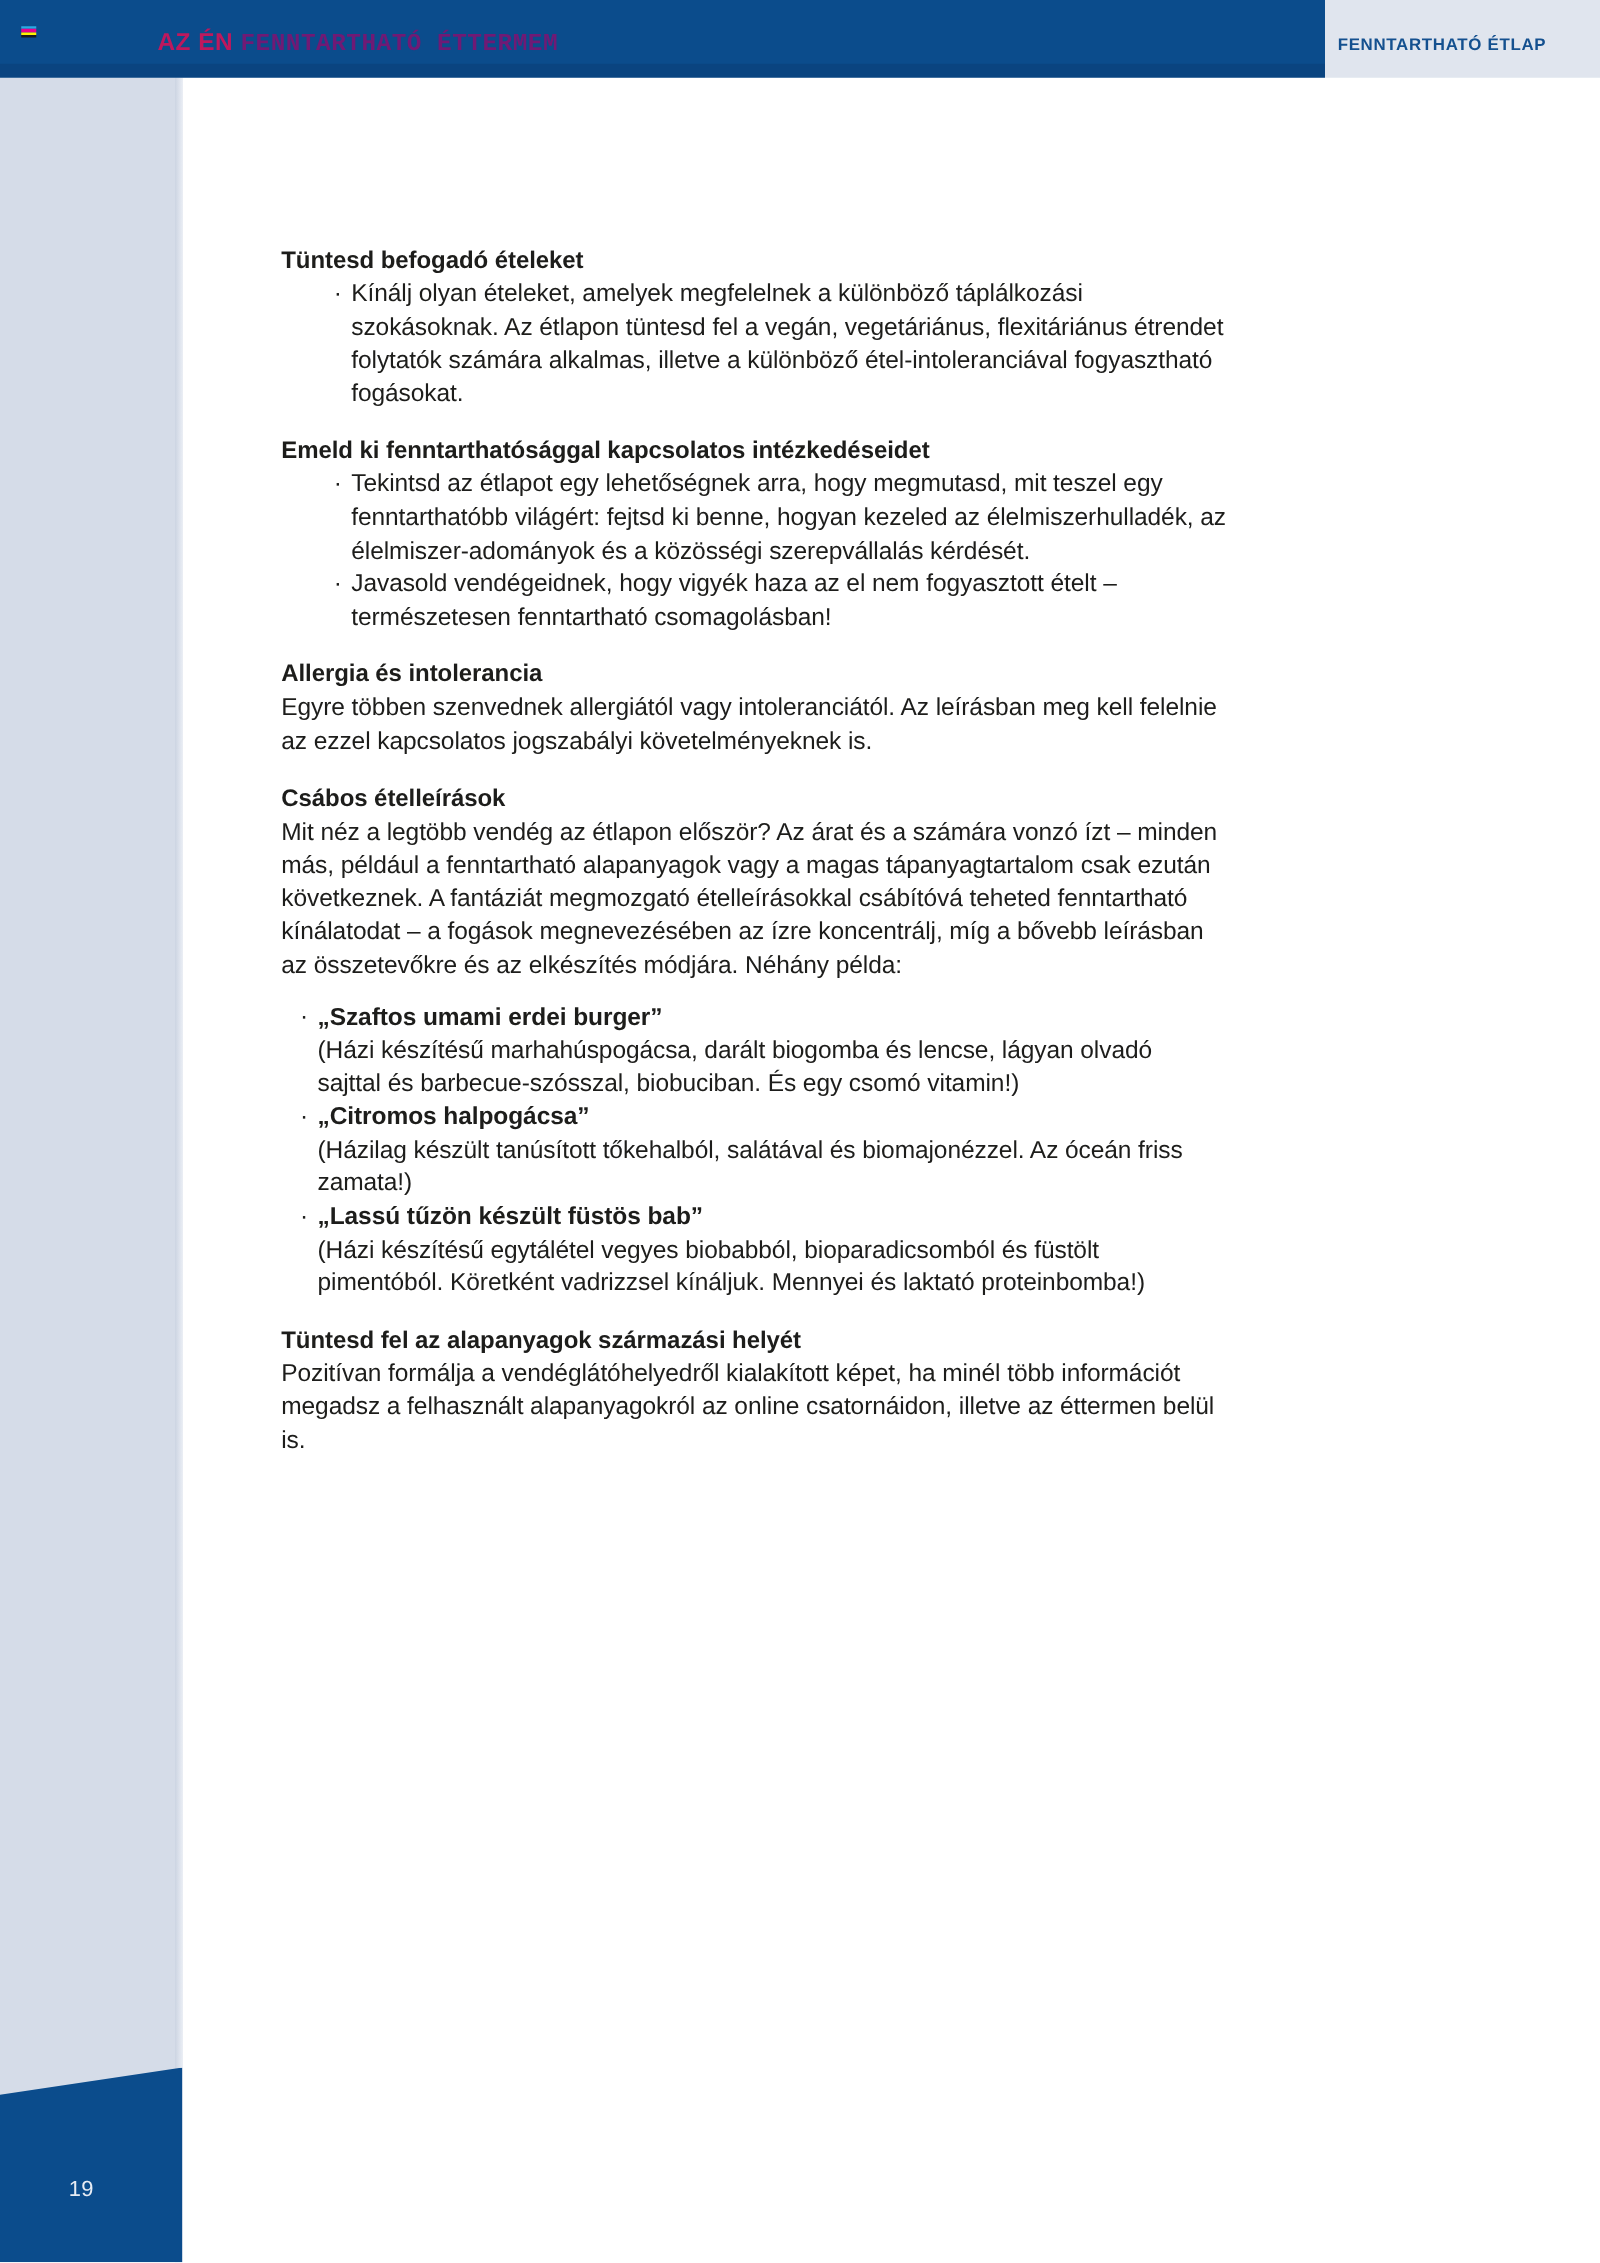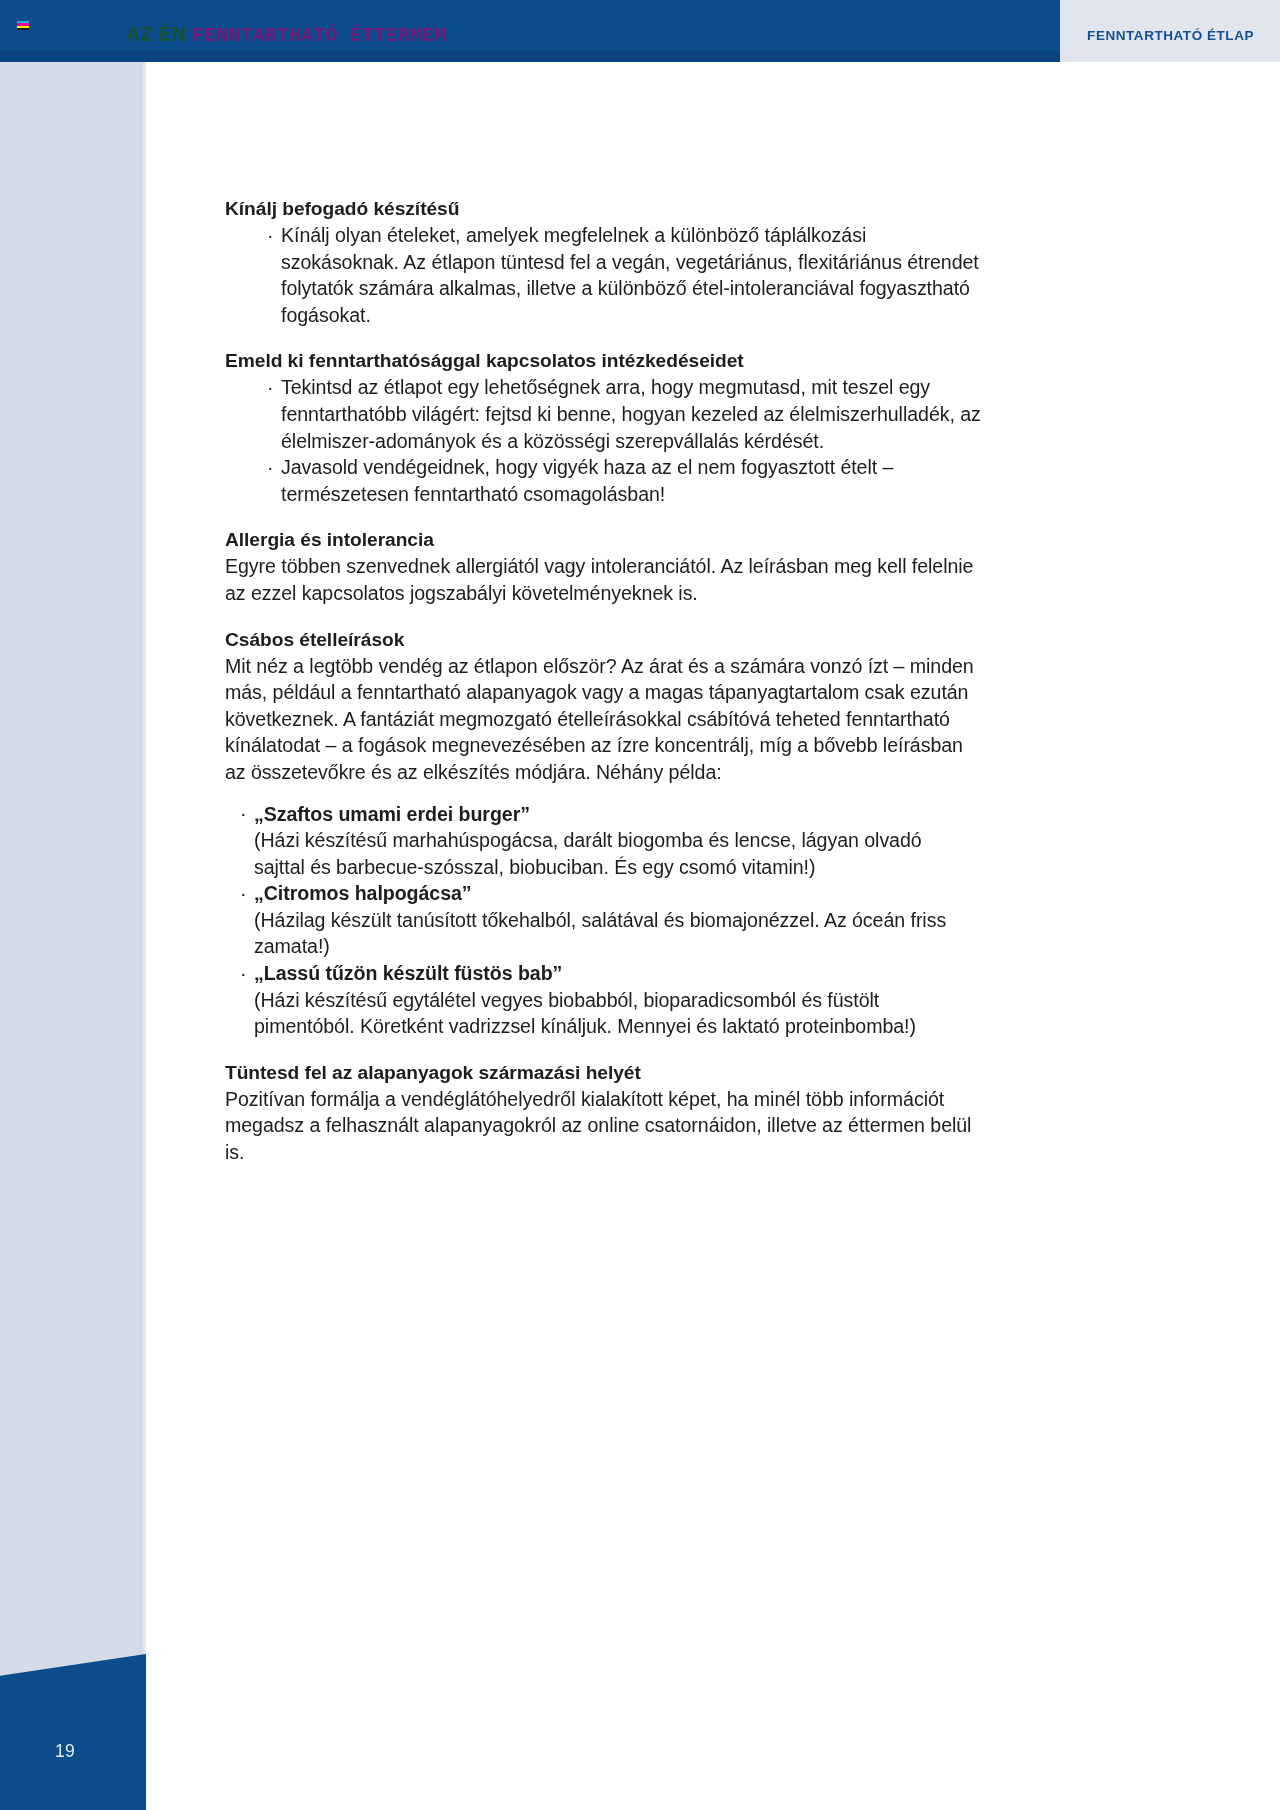--- a/index.html
+++ b/index.html
@@ -93,38 +93,38 @@
     left: 126px;
     top: 23px;
     font-size: 19.5px;
     font-weight: bold;
     letter-spacing: 0.4px;
     white-space: nowrap;
     font-stretch: condensed;
     z-index: 6;
   }
   .header-title .accent {
-    color: #14532d;
+    color: #be185d;
   }
   .header-title .plain {
     color: #701a75;
     font-family: Liberation Mono, monospace;
   }
 
   .header-right {
     position: absolute;
     right: 0;
     top: 0;
     width: 220px;
     height: 62px;
     background: #e0e5ee;
   }
   .header-right-label {
     position: absolute;
-    right: 26px;
+    right: 43px;
     top: 28px;
     font-size: 13.5px;
     font-weight: bold;
     color: #14508f;
     letter-spacing: 0.55px;
     white-space: nowrap;
     font-stretch: condensed;
   }
 
   
@@ -264,21 +264,21 @@
 
     <div class="header-right">
       <div class="header-right-label">FENNTARTHATÓ ÉTLAP</div>
     </div>
   </div>
 
   <div class="content">
 
 
     <div class="block">
-      <h3 class="sec-head">Kínálj befogadó készítésű</h3>
+      <h3 class="sec-head">Tüntesd befogadó ételeket</h3>
       <ul class="bullets">
         <li>Kínálj olyan ételeket, amelyek megfelelnek a különböző táplálkozási szokásoknak. Az étlapon tüntesd fel a vegán, vegetáriánus, flexitáriánus étrendet folytatók számára alkalmas, illetve a különböző étel-intoleranciával fogyasztható fogásokat.</li>
       </ul>
     </div>
 
     <div class="block">
       <h3 class="sec-head">Emeld ki fenntarthatósággal kapcsolatos intézkedéseidet</h3>
       <ul class="bullets">
         <li>Tekintsd az étlapot egy lehetőségnek arra, hogy megmutasd, mit teszel egy fenntarthatóbb világért: fejtsd ki benne, hogyan kezeled az élelmiszerhulladék, az élelmiszer-adományok és a közösségi szerepvállalás kérdését.</li>
         <li>Javasold vendégeidnek, hogy vigyék haza az el nem fogyasztott ételt – természetesen fenntartható csomagolásban!</li>

